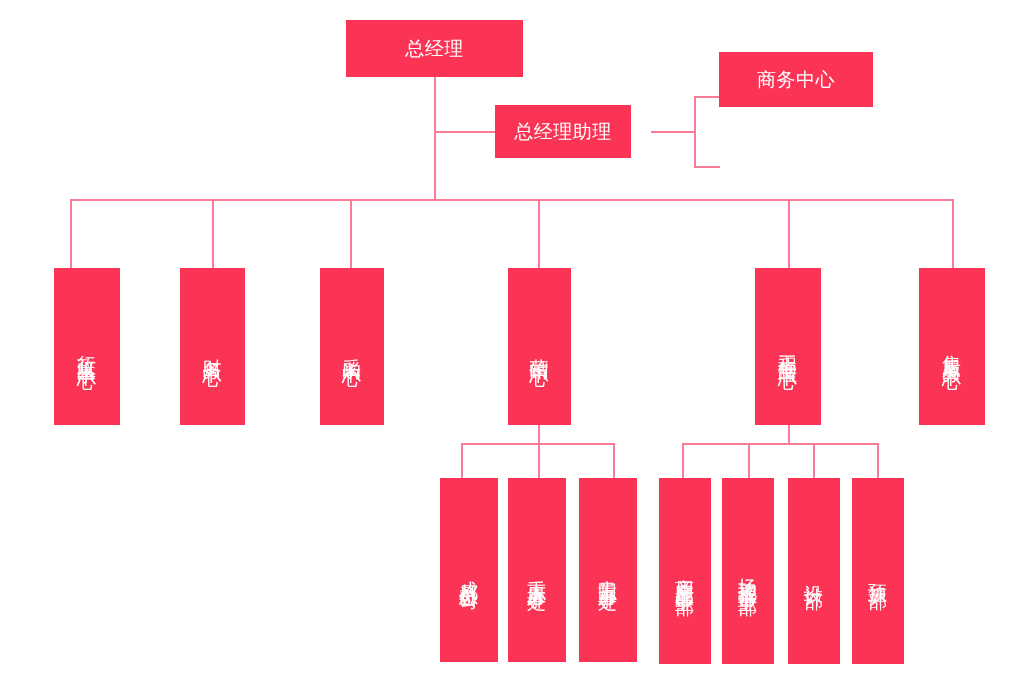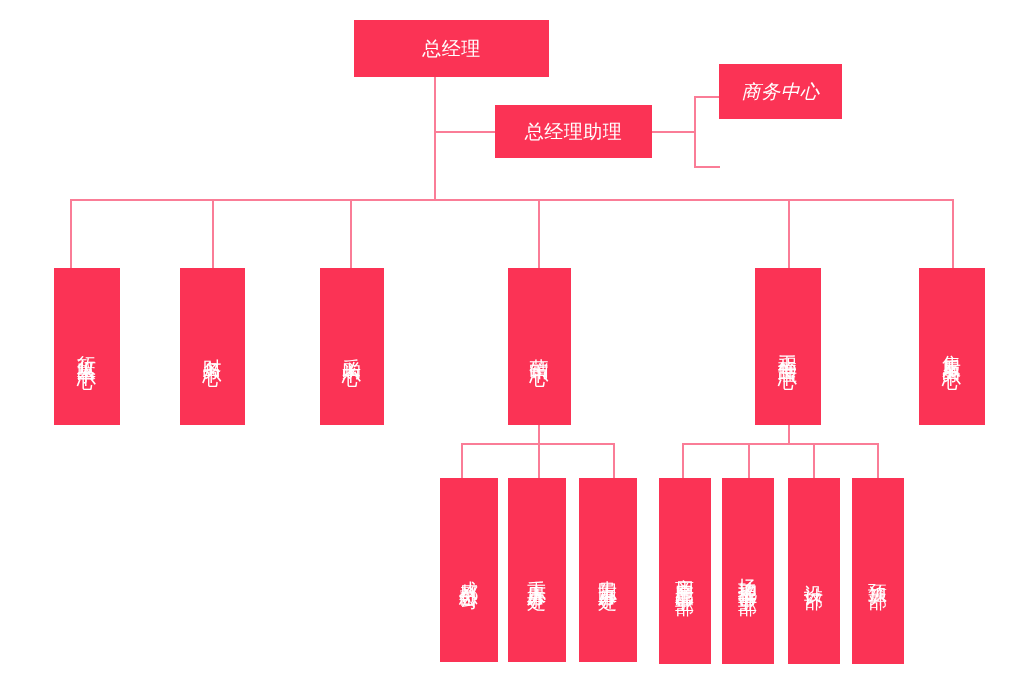--- a/index.html
+++ b/index.html
@@ -80,29 +80,29 @@
   <div class="conn v" style="left:538px; top:443px; height:36px;"></div>
   <div class="conn v" style="left:613px; top:443px; height:36px;"></div>
 
   <div class="conn v" style="left:788px; top:424px; height:20px;"></div>
   <div class="conn h" style="left:682px; top:443px; width:196px;"></div>
   <div class="conn v" style="left:682px; top:443px; height:36px;"></div>
   <div class="conn v" style="left:748px; top:443px; height:36px;"></div>
   <div class="conn v" style="left:813px; top:443px; height:36px;"></div>
   <div class="conn v" style="left:877px; top:443px; height:36px;"></div>
 
-  <div class="node horiz" style="left:346px; top:20px; width:195px; height:57px;margin-left:8px;">
+  <div class="node horiz" style="left:346px; top:20px; width:177px; height:57px;">
     <span class="label">总经理</span>
   </div>
 
-  <div class="node horiz" style="left:495px; top:105px; width:157px; height:53px;">
+  <div class="node horiz" style="left:495px; top:105px; width:136px; height:53px;">
     <span class="label">总经理助理</span>
   </div>
 
-  <div class="node horiz" style="left:719px; top:64px; width:123px; height:55px;font-style:italic;">
+  <div class="node horiz" style="left:719px; top:52px; width:154px; height:55px;">
     <span class="label">商务中心</span>
   </div>
 
 
   <div class="node vert" style="left:54px; top:268px; width:66px; height:157px;">
     <span class="label">行政人事中心</span>
   </div>
 
   <div class="node vert" style="left:180px; top:268px; width:65px; height:157px;">
     <span class="label">财务中心</span>

